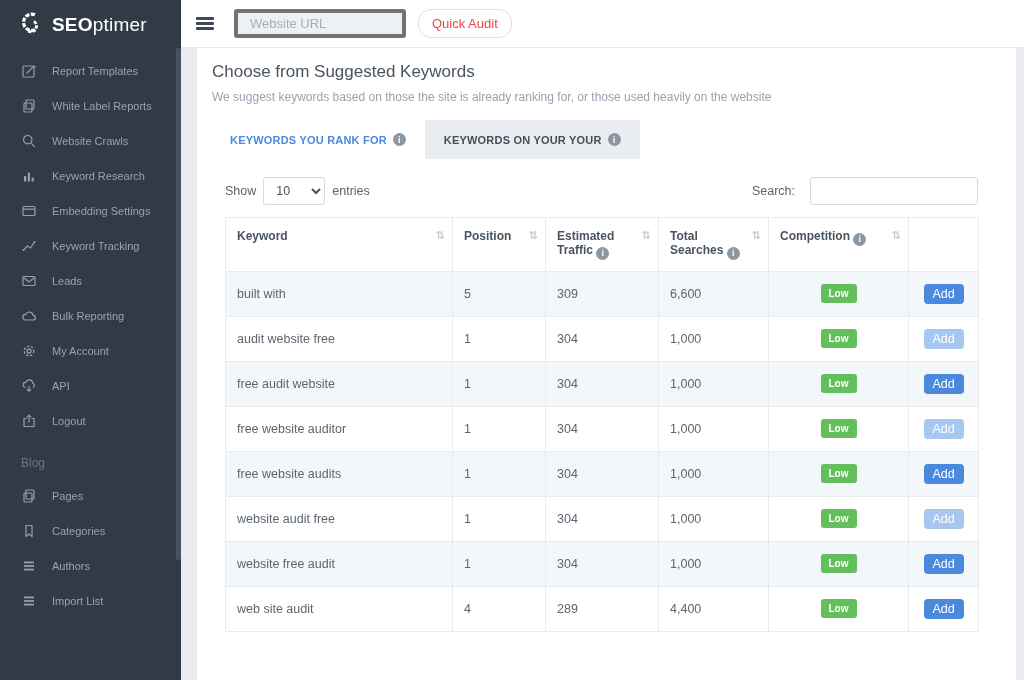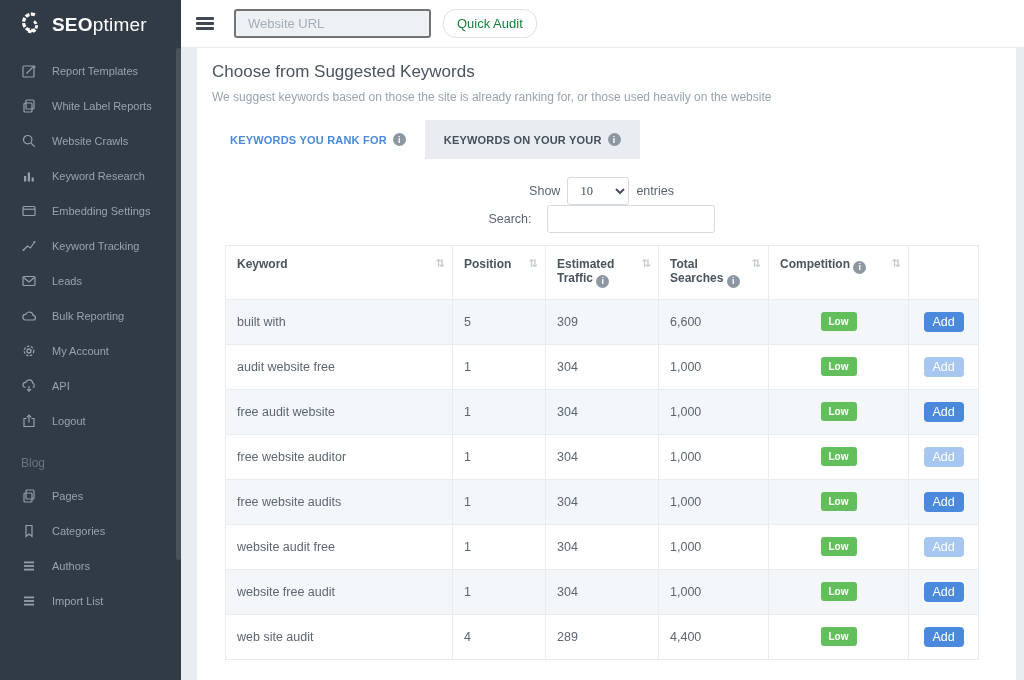--- a/index.html
+++ b/index.html
@@ -15,38 +15,38 @@
   .nav-item { display: flex; align-items: center; gap: 15px; height: 35px; padding-left: 21px; cursor: pointer; }
   .nav-item .ic { width: 16px; height: 16px; flex: 0 0 16px; display: flex; align-items: center; justify-content: center; }
   .nav-item span.lbl { color: #99a3ae; font-size: 11px; }
   .nav-section { color: #6a7480; font-size: 12px; padding: 18px 0 8px 21px; }
   .side-scroll { position: absolute; right: 0; top: 48px; width: 5px; height: 512px; background: #49535e; border-radius: 2px; }
 
   
   .topbar { position: absolute; left: 181px; top: 0; right: 0; height: 48px; background: #fff; border-bottom: 1px solid #e7ebee; display: flex; align-items: center; z-index: 2; }
   .burger { width: 18px; height: 13px; margin: 0 20px 0 15px; display: flex; flex-direction: column; justify-content: space-between; cursor: pointer; }
   .burger i { display: block; height: 2.6px; background: #3e4954; border-radius: 1px; }
-  .url-input { width: 197px; height: 29px; background: #edf1f4; border: 2px solid #737373; border-radius: 3px; padding: 0 12px; font-size: 13px; color: #47525e; font-family: "Liberation Sans", sans-serif; }
+  .url-input { width: 172px; height: 29px; background: #edf1f4; border: 4px solid #737373; border-radius: 3px; padding: 0 12px; font-size: 13px; color: #47525e; font-family: "Liberation Sans", sans-serif; }
   .url-input::placeholder { color: #a3aeb9; }
-  .quick-audit { margin-left: 12px; height: 29px; padding: 0 13px; background: #fff; border: 1px solid #dce1e7; border-radius: 13px; font-size: 13px; color: #15803d; cursor: pointer; font-family: "Liberation Sans", sans-serif; }
+  .quick-audit { margin-left: 12px; height: 29px; padding: 0 13px; background: #fff; border: 1px solid #dce1e7; border-radius: 13px; font-size: 13px; color: #ef4444; cursor: pointer; font-family: "Liberation Sans", sans-serif; }
 
   
   .main { position: absolute; left: 181px; top: 48px; right: 0; bottom: 0; background: #e9edf1; }
   .panel { margin-left: 16px; margin-right: 8px; height: 100%; background: #fff; padding-top: 14px; overflow: hidden; }
   .page-title { margin-left: 15px; font-size: 17px; color: #4a545f; font-weight: 500; }
   .page-sub { margin: 8px 0 0 15px; font-size: 12px; color: #98a3af; }
   .tabs { margin: 16px 0 0 14px; display: flex; }
   .tab { padding: 13px 19px; font-size: 11px; font-weight: 700; letter-spacing: .2px; cursor: pointer; display: flex; align-items: center; gap: 6px; }
   .tab-rank { color: #4a89dc; }
   .tab-site { color: #454f5a; background: #e9edf1; }
 
   .content { padding: 0 38px 0 28px; }
-  .controls { margin-top: 18px; display: flex; align-items: center; justify-content: space-between; font-size: 12.5px; color: #5a6572; flex-direction: column; }
+  .controls { margin-top: 18px; display: flex; align-items: center; justify-content: space-between; font-size: 12.5px; color: #5a6572; }
   .show-ctl { display: flex; align-items: center; gap: 7px; }
-  .show-ctl select { width: 62px; height: 28px; border: 1px solid #d4dade; border-radius: 3px; font-size: 12.5px; color: #47525e; padding-left: 8px; background: #fff; font-family: Liberation Serif, serif; }
+  .show-ctl select { width: 62px; height: 28px; border: 1px solid #d4dade; border-radius: 3px; font-size: 12.5px; color: #47525e; padding-left: 8px; background: #fff; font-family: Liberation Sans, sans-serif; }
   .search-ctl { display: flex; align-items: center; gap: 15px; }
   .search-ctl input { width: 168px; height: 28px; border: 1px solid #d4dade; border-radius: 3px; padding: 0 8px; font-size: 12.5px; color: #47525e; font-family: "Liberation Sans", sans-serif; }
 
   table.kw { width: 100%; border-collapse: collapse; margin-top: 12px; border: 1px solid #e3e8ec; table-layout: fixed; }
   table.kw th, table.kw td { border: 1px solid #e8ecef; }
   table.kw th { position: relative; text-align: left; vertical-align: top; padding: 11px 24px 11px 11px; font-size: 12px; color: #4a545f; font-weight: 700; background: #fff; cursor: pointer; }
   table.kw td { padding: 12px 11px; font-size: 12.5px; color: #5c6670; }
   table.kw tbody tr:nth-child(odd) td { background: #f4f7f9; }
   .col-kw { width: 227px; } .col-pos { width: 93px; } .col-tr { width: 113px; } .col-se { width: 110px; } .col-comp { width: 140px; } .col-act { width: 70px; }
   .sort { position: absolute; right: 7px; top: 11px; color: #c6ccd3; font-size: 11px; font-family: "DejaVu Sans", sans-serif; }

